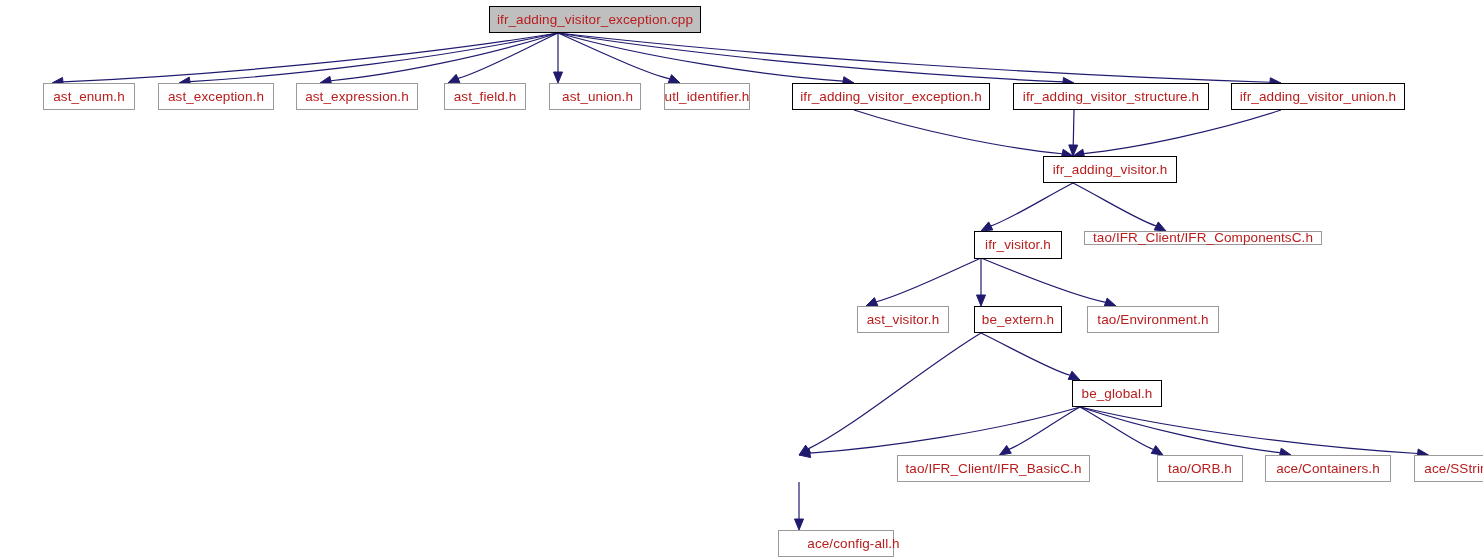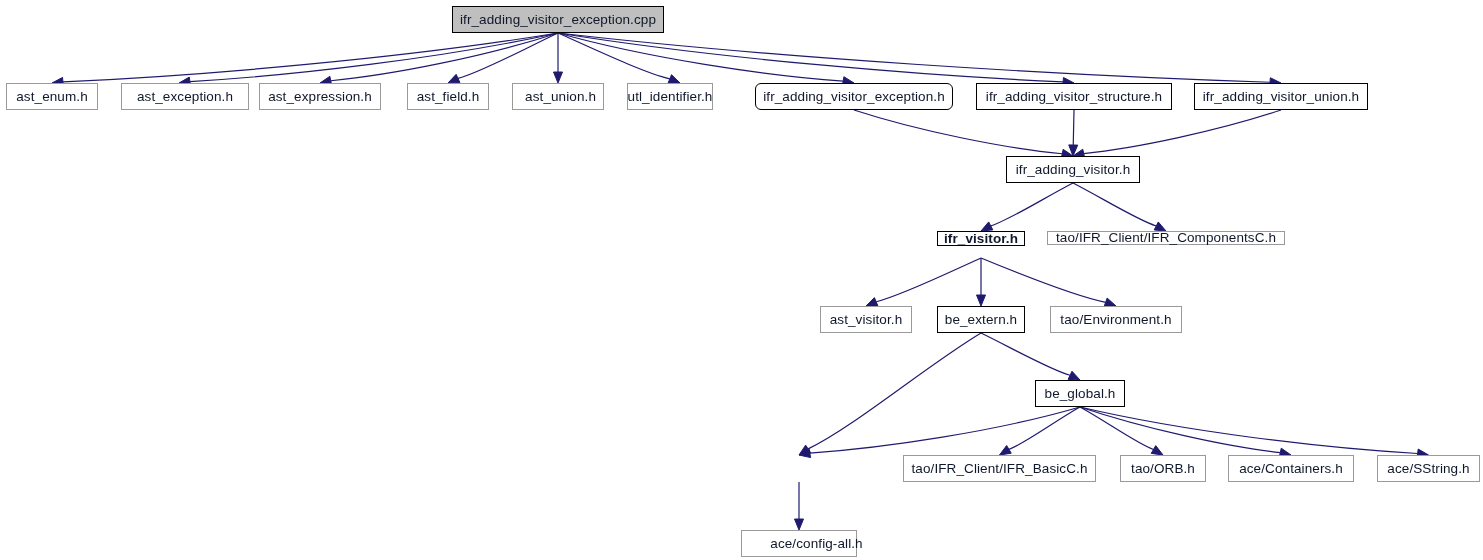--- a/index.html
+++ b/index.html
@@ -27,25 +27,26 @@
   }
   .node {
     position: absolute;
     box-sizing: border-box;
     display: flex;
     align-items: center;
     justify-content: center;
     background: #ffffff;
     border: 1px solid #9a9a9a;
     font-size: 13.5px;
-    color: #0f172a;
+    color: #b91c1c;
     white-space: nowrap;
     line-height: 1;
     letter-spacing: 0.1px;
     z-index: 2;
+    margin-left: 37px;
   }
   .node.dark {
     border: 1.6px solid #000000;
   }
   .node.root {
     background: #bfbfbf;
     border: 1.6px solid #000000;
   }
   .node-label {
     display: block;
@@ -157,66 +158,66 @@
         <path d="M 799 482 L 799 519" fill="none" stroke="#1f1a6e" stroke-width="1.2"></path>
         <polygon points="799,530 794.5,519 803.5,519" fill="#1f1a6e" stroke="#1f1a6e" stroke-width="1"></polygon>
       </g>
     </svg>
 <div class="node root" style="left: 452px; top: 6px; width: 212px; height: 27px;">
       <span class="node-label">ifr_adding_visitor_exception.cpp</span>
     </div>
     <div class="node" style="left: 6px; top: 83px; width: 92px; height: 27px;">
       <span class="node-label">ast_enum.h</span>
     </div>
-    <div class="node" style="left: 121px; top: 83px; width: 128px; height: 27px;">
+    <div class="node" style="left: 121px; top: 83px; width: 116px; height: 27px;">
       <span class="node-label">ast_exception.h</span>
     </div>
     <div class="node" style="left: 259px; top: 83px; width: 122px; height: 27px;">
       <span class="node-label">ast_expression.h</span>
     </div>
     <div class="node" style="left: 407px; top: 83px; width: 82px; height: 27px;">
       <span class="node-label">ast_field.h</span>
     </div>
     <div class="node" style="left: 512px; top: 83px; width: 92px; height: 27px; justify-content: flex-end;">
       <span class="node-label">ast_union.h</span>
     </div>
     <div class="node" style="left: 627px; top: 83px; width: 86px; height: 27px;">
       <span class="node-label">utl_identifier.h</span>
     </div>
-    <div class="node dark" style="left: 755px; top: 83px; width: 198px; height: 27px; border-radius: 6px;">
+    <div class="node dark" style="left: 755px; top: 83px; width: 198px; height: 27px;">
       <span class="node-label">ifr_adding_visitor_exception.h</span>
     </div>
     <div class="node dark" style="left: 1194px; top: 83px; width: 174px; height: 27px;">
       <span class="node-label">ifr_adding_visitor_union.h</span>
     </div>
     <div class="node dark" style="left: 976px; top: 83px; width: 196px; height: 27px;">
       <span class="node-label">ifr_adding_visitor_structure.h</span>
     </div>
     <div class="node dark" style="left: 1006px; top: 156px; width: 134px; height: 27px;">
       <span class="node-label">ifr_adding_visitor.h</span>
     </div>
-    <div class="node dark" style="left: 937px; top: 231px; width: 88px; height: 15px; font-weight: bold;">
+    <div class="node dark" style="left: 937px; top: 231px; width: 88px; height: 28px;">
       <span class="node-label">ifr_visitor.h</span>
     </div>
     <div class="node" style="left: 1047px; top: 231px; width: 238px; height: 14px;">
       <span class="node-label">tao/IFR_Client/IFR_ComponentsC.h</span>
     </div>
     <div class="node" style="left: 820px; top: 306px; width: 92px; height: 27px;">
       <span class="node-label">ast_visitor.h</span>
     </div>
     <div class="node dark" style="left: 937px; top: 306px; width: 88px; height: 27px;">
       <span class="node-label">be_extern.h</span>
     </div>
     <div class="node" style="left: 1050px; top: 306px; width: 132px; height: 27px;">
       <span class="node-label">tao/Environment.h</span>
     </div>
     <div class="node dark" style="left: 1035px; top: 380px; width: 90px; height: 27px;">
       <span class="node-label">be_global.h</span>
     </div>
-    <div class="node" style="left: 903px; top: 455px; width: 193px; height: 27px; justify-content: center;">
+    <div class="node" style="left: 860px; top: 455px; width: 193px; height: 27px; justify-content: center;">
       <span class="node-label">tao/IFR_Client/IFR_BasicC.h</span>
     </div>
     <div class="node" style="left: 1120px; top: 455px; width: 86px; height: 27px;">
       <span class="node-label">tao/ORB.h</span>
     </div>
     <div class="node" style="left: 1228px; top: 455px; width: 126px; height: 27px;">
       <span class="node-label">ace/Containers.h</span>
     </div>
     <div class="node" style="left: 1377px; top: 455px; width: 103px; height: 27px;">
       <span class="node-label">ace/SString.h</span>

